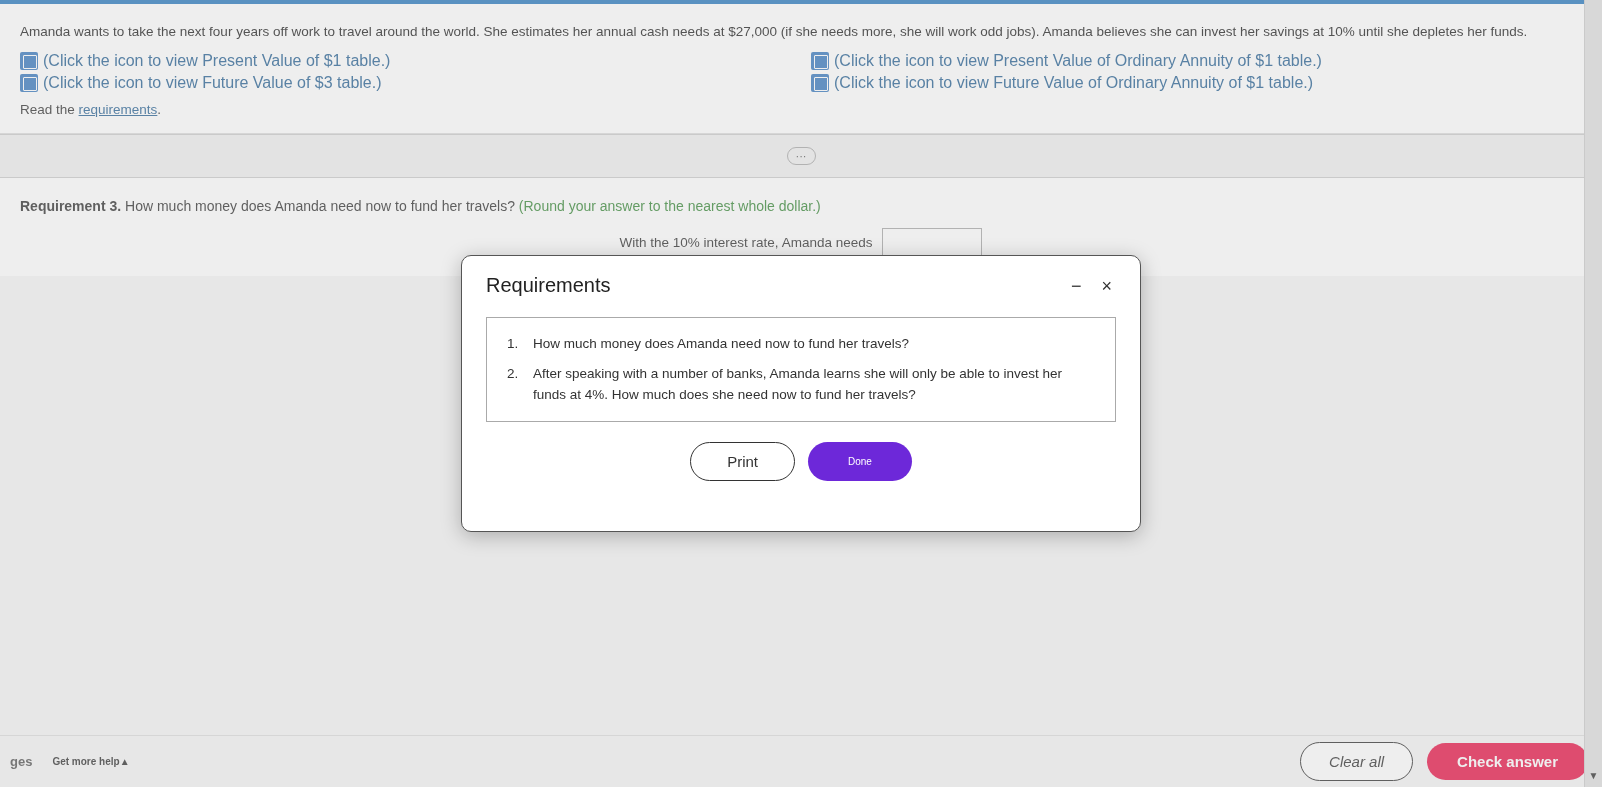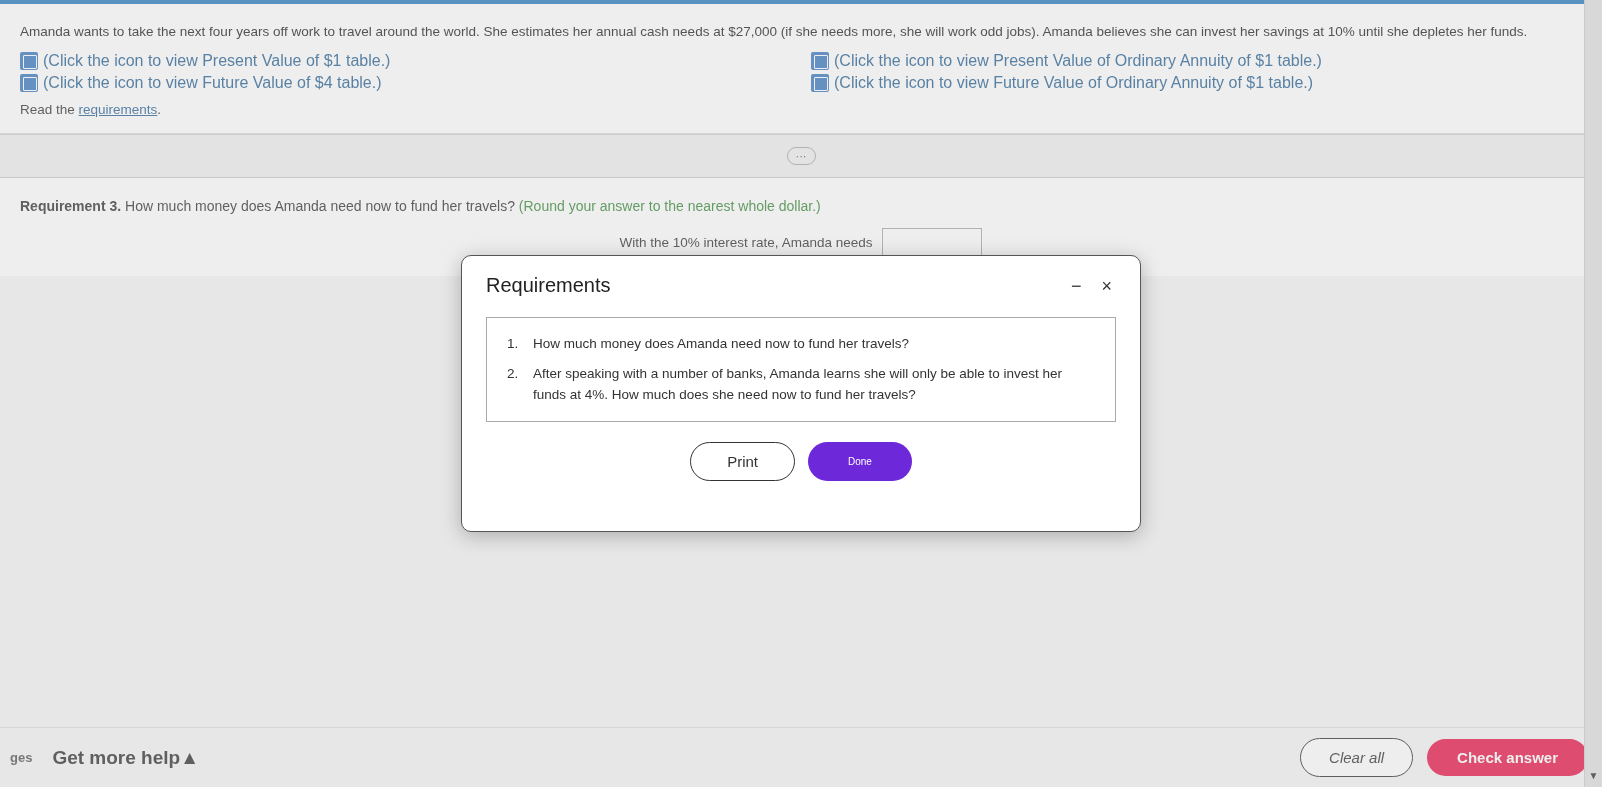--- a/index.html
+++ b/index.html
@@ -249,21 +249,21 @@
       font-size: 10px;
       cursor: pointer;
     }
 
     
     .bottom-bar {
       position: absolute;
       bottom: 0;
       left: 0;
       right: 0;
-      height: 60px;
+      height: 52px;
       background: #f5f5f5;
       border-top: 1px solid #ddd;
       display: flex;
       align-items: center;
       justify-content: space-between;
       padding: 0 0 0 10px;
     }
 
     .bottom-left {
       display: flex;
@@ -271,21 +271,21 @@
       gap: 20px;
     }
 
     .pages-label {
       font-size: 13px;
       color: #555;
       font-weight: bold;
     }
 
     .get-more-help {
-      font-size: 19px;
+      font-size: 10px;
       color: #333;
       font-weight: bold;
       cursor: pointer;
       display: flex;
       align-items: center;
     }
 
     .bottom-right {
       display: flex;
       align-items: center;
@@ -358,21 +358,21 @@
     <a class="table-link">
       <span class="book-icon"></span>
       <span>(Click the icon to view Present Value of $1 table.)</span>
     </a>
     <a class="table-link">
       <span class="book-icon"></span>
       <span>(Click the icon to view Present Value of Ordinary Annuity of $1 table.)</span>
     </a>
     <a class="table-link">
       <span class="book-icon"></span>
-      <span>(Click the icon to view Future Value of $4 table.)</span>
+      <span>(Click the icon to view Future Value of $3 table.)</span>
     </a>
     <a class="table-link">
       <span class="book-icon"></span>
       <span>(Click the icon to view Future Value of Ordinary Annuity of $1 table.)</span>
     </a>
   </div>
 
   <p class="read-requirements">
     <span>Read the</span>
     <a>requirements</a>.

